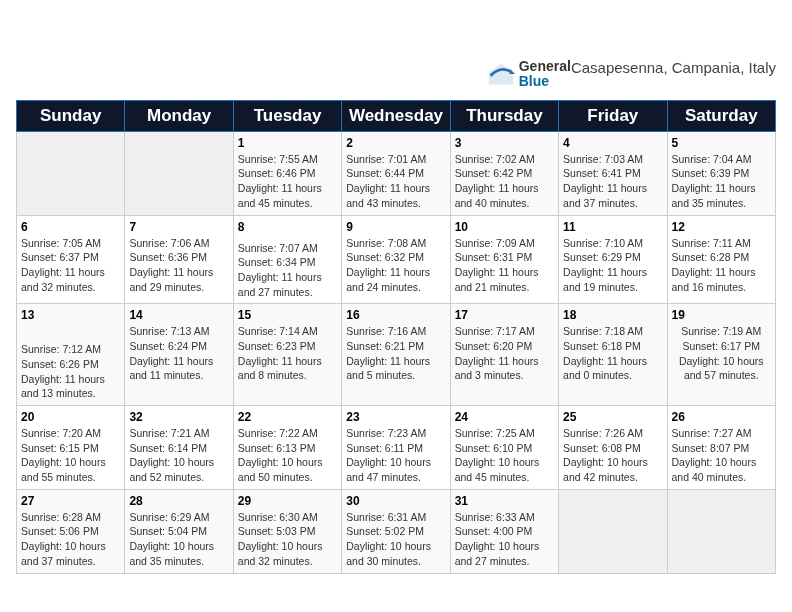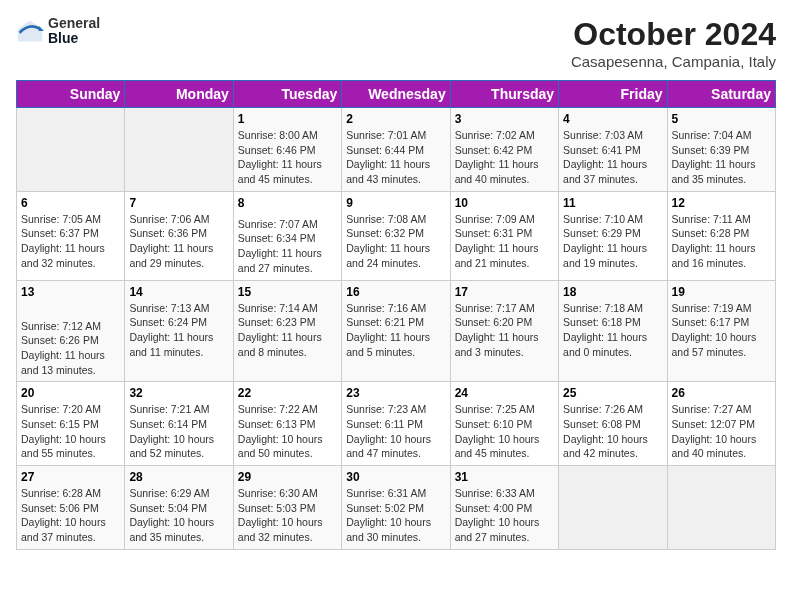--- a/index.html
+++ b/index.html
@@ -5,38 +5,39 @@
     * { box-sizing: border-box; margin: 0; padding: 0; }
     body {
       font-family: Arial, sans-serif;
       background: #fff;
       width: 792px;
       min-height: 612px;
       padding: 16px;
     }
     .header {
       display: flex;
-      justify-content: space-between;
+      justify-content: flex-end;
       align-items: flex-start;
       margin-bottom: 10px;
+      margin-top: 43px;
     }
     .logo {
       display: flex;
       align-items: center;
       gap: 4px;
     }
     .logo-text {
       display: flex;
       flex-direction: column;
       font-size: 14px;
       font-weight: bold;
       line-height: 1.1;
     }
     .logo-text .general { color: #333; }
-    .logo-text .blue { color: #0f172a; }
+    .logo-text .blue { color: #0369a1; }
     .logo-icon {
       width: 28px;
       height: 28px;
     }
     .title-block {
       text-align: right;
     }
     .title-block h1 {
       font-size: 32px;
       font-weight: bold;
@@ -46,25 +47,25 @@
       font-size: 15px;
       font-weight: normal;
       color: #444;
     }
     table {
       width: 100%;
       border-collapse: collapse;
       font-size: 11px;
     }
     thead tr th {
-      background-color: #a21caf;
+      background-color: #0f172a;
       color: #fff;
       padding: 5px 4px;
-      text-align: right;
-      font-size: 14px;
+      text-align: center;
+      font-size: 17px;
       font-weight: bold;
       border: 1px solid #2a6db5;
     }
     tbody tr td {
       border: 1px solid #ccc;
       vertical-align: top;
       padding: 4px 4px;
       width: calc(100% / 7);
       min-height: 80px;
     }
@@ -99,21 +100,20 @@
       <polygon points="16,4 30,14 30,28 16,28 2,28 2,14" fill="#2a6db5" opacity="0.15"></polygon>
       <path d="M4 18 Q16 6 28 14" stroke="#2a6db5" stroke-width="3" fill="none"></path>
       <polygon points="26,10 32,16 26,16" fill="#2a6db5"></polygon>
     </svg>
     <div class="logo-text">
       <span class="general">General</span>
       <span class="blue">Blue</span>
     </div>
   </div>
   <div class="title-block">
-    <h1>October 2024</h1>
     <h2>Casapesenna, Campania, Italy</h2>
   </div>
 </div>
 
 <table>
   <thead>
     <tr id="header-row">
         <th>Sunday</th>
         <th>Monday</th>
         <th>Tuesday</th>
@@ -122,21 +122,21 @@
         <th>Friday</th>
         <th>Saturday</th>
       </tr>
   </thead>
   <tbody id="calendar-body">
       <tr>
         <td class="empty-cell"></td>
         <td class="empty-cell"></td>
         <td>
           <span class="day-num">1</span>
-          <div class="day-info" style="white-space: pre-line;">Sunrise: 8:00 AM
+          <div class="day-info" style="white-space: pre-line;">Sunrise: 7:55 AM
 Sunset: 6:46 PM
 Daylight: 11 hours and 45 minutes.</div>
         </td>
         <td>
           <span class="day-num">2</span>
           <div class="day-info" style="white-space: pre-line;">Sunrise: 7:01 AM
 Sunset: 6:44 PM
 Daylight: 11 hours and 43 minutes.</div>
         </td>
         <td>
@@ -234,21 +234,21 @@
 Daylight: 11 hours and 3 minutes.</div>
         </td>
         <td>
           <span class="day-num">18</span>
           <div class="day-info" style="white-space: pre-line;">Sunrise: 7:18 AM
 Sunset: 6:18 PM
 Daylight: 11 hours and 0 minutes.</div>
         </td>
         <td>
           <span class="day-num">19</span>
-          <div class="day-info" style="white-space: pre-line;">Sunrise: 7:19 AM
+          <div class="day-info" style="white-space: pre-line; text-align: center;">Sunrise: 7:19 AM
 Sunset: 6:17 PM
 Daylight: 10 hours and 57 minutes.</div>
         </td>
       </tr>
       <tr>
         <td>
           <span class="day-num">20</span>
           <div class="day-info" style="white-space: pre-line;">Sunrise: 7:20 AM
 Sunset: 6:15 PM
 Daylight: 10 hours and 55 minutes.</div>
@@ -279,21 +279,21 @@
         </td>
         <td>
           <span class="day-num">25</span>
           <div class="day-info" style="white-space: pre-line;">Sunrise: 7:26 AM
 Sunset: 6:08 PM
 Daylight: 10 hours and 42 minutes.</div>
         </td>
         <td>
           <span class="day-num">26</span>
           <div class="day-info" style="white-space: pre-line;">Sunrise: 7:27 AM
-Sunset: 12:07 PM
+Sunset: 8:07 PM
 Daylight: 10 hours and 40 minutes.</div>
         </td>
       </tr>
       <tr>
         <td>
           <span class="day-num">27</span>
           <div class="day-info" style="white-space: pre-line;">Sunrise: 6:28 AM
 Sunset: 5:06 PM
 Daylight: 10 hours and 37 minutes.</div>
         </td>

